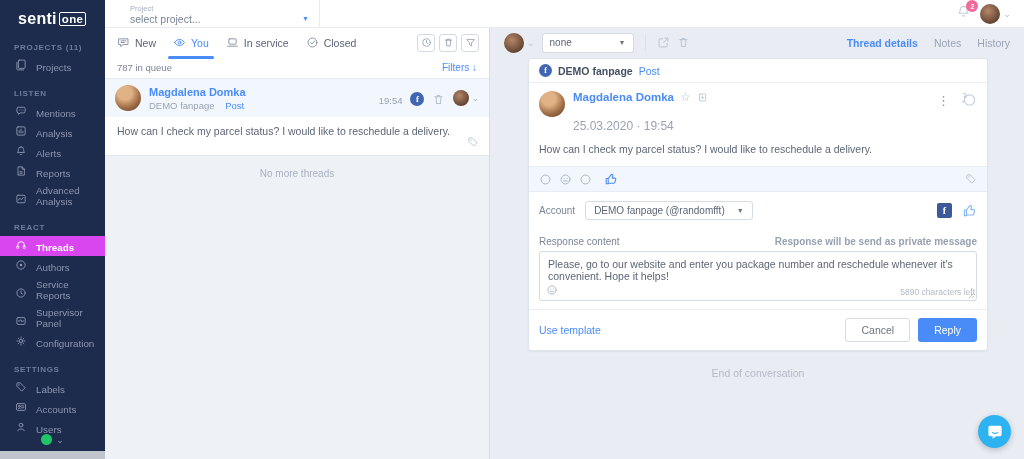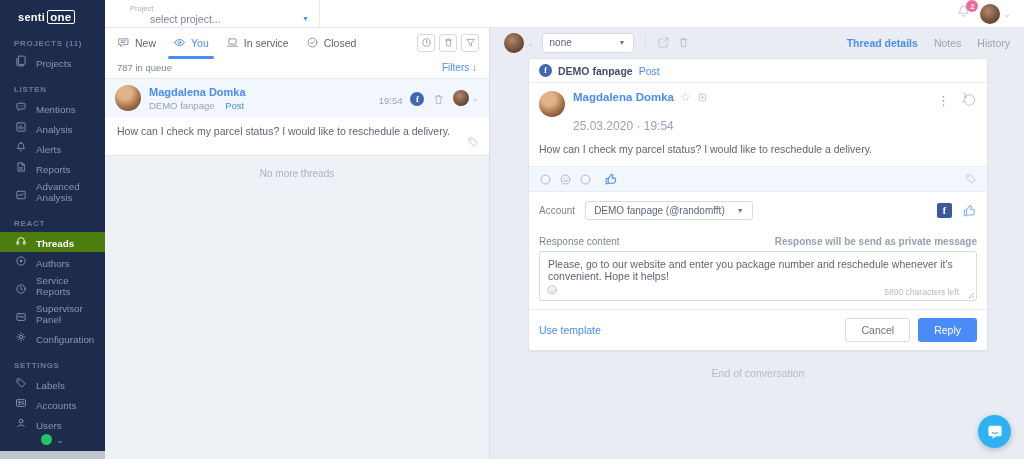--- a/index.html
+++ b/index.html
@@ -3,37 +3,37 @@
 <meta charset="utf-8">
 <style>
   * { margin:0; padding:0; box-sizing:border-box; }
   html,body { width:1024px; height:459px; overflow:hidden; }
   body { font-family:"Liberation Sans","DejaVu Sans",sans-serif; background:#ebeff4; }
   .app { position:relative; width:1024px; height:459px; display:flex; }
 
   
   .sidebar { position:relative; width:105px; flex:none; background:#1d2b4c; color:#8d97b2; }
   .logo { padding:10px 0 2px 18px; display:flex; align-items:center; gap:2px; cursor:pointer; }
-  .logo-left { color:#fff; font-size:11px; font-weight:bold; letter-spacing:.3px; }
+  .logo-left { color:#fff; font-size:16px; font-weight:bold; letter-spacing:.3px; }
   .logo-boxed { color:#fff; font-size:11.5px; font-weight:bold; border:1px solid #fff; border-radius:2px; padding:0 2px; letter-spacing:.3px; }
   .side-section-title { padding:13px 14px 4px; font-size:8px; font-weight:bold; color:#6e7ba0; letter-spacing:.7px; }
   .side-item { display:flex; align-items:flex-end; gap:9px; padding:3px 8px 3px 15px; font-size:9.8px; cursor:pointer; }
   .side-item svg { width:12px; height:12px; flex:none; }
-  .side-item.active { background:#4d7c0f; color:#fff; font-weight:bold; }
+  .side-item.active { background:#d946ef; color:#fff; font-weight:bold; }
   .presence { position:absolute; left:0; bottom:14px; width:100%; display:flex; align-items:center; justify-content:center; gap:4px; cursor:pointer; }
   .presence-dot { width:11px; height:11px; border-radius:50%; background:#1fc567; }
   .presence-caret { color:#8d97b2; font-size:9px; line-height:6px; }
   .side-scroll-strip { position:absolute; left:0; bottom:0; width:100%; height:8px; background:rgba(255,255,255,.72); }
 
   
   .main { flex:1; display:flex; flex-direction:column; min-width:0; }
   .topbar { height:28px; flex:none; background:#fff; border-bottom:1px solid #e6eaf0; display:flex; align-items:center; }
   .project-box { width:215px; height:100%; border-right:1px solid #e8ecf2; padding:3px 10px 2px 25px; display:flex; flex-direction:column; justify-content:center; cursor:pointer; }
   .project-label { font-size:7.5px; color:#a6aebd; }
-  .project-row { display:flex; align-items:center;margin-left:20px; }
+  .project-row { display:flex; align-items:center; }
   .project-value { font-size:10.5px; color:#7a8496; }
   .project-caret { margin-left:auto; color:#4a8cf7; font-size:7px; }
   .topbar-right { margin-left:auto; display:flex; align-items:center; gap:9px; padding-right:13px; }
   .bell-wrap { position:relative; cursor:pointer; color:#c6cdd9; }
   .bell-wrap svg { width:15px; height:15px; }
   .notif-badge { position:absolute; top:-4px; right:-7px; min-width:12px; height:12px; border-radius:50%; background:#f4699b; color:#fff; font-size:7px; font-weight:bold; display:flex; align-items:center; justify-content:center; }
   .avatar { border-radius:50%; flex:none; background:radial-gradient(circle at 38% 30%, #e0b286 0 28%, #a06c44 62%, #533a29 100%); }
   .avatar.dark { background:radial-gradient(circle at 40% 35%, #b4876a, #6b4a36 65%, #37261b); }
   .mini-caret { color:#b9c1ce; font-size:9px; line-height:6px; }
 
@@ -111,21 +111,21 @@
   .fb-square { width:15px; height:15px; border-radius:2px; background:#3c5a99; color:#fff; font-size:10px; font-weight:bold; display:flex; align-items:center; justify-content:center; font-family:"Liberation Serif",serif; cursor:pointer; }
   .thumb-ic.light { color:#84b7ef; margin-left:0; }
   .thumb-ic.light svg { width:15px; height:15px; }
   .response-head { display:flex; justify-content:space-between; padding:7px 10px 4px; font-size:10px; }
   .response-label { color:#7b8496; }
   .response-hint { color:#98a1b0; font-weight:bold; }
   .response-box { position:relative; margin:0 10px; border:1px solid #d6dbe3; border-radius:3px; height:50px; background:#fff; }
   .response-box textarea { width:100%; height:34px; border:none; outline:none; resize:none; background:transparent; padding:6px 8px 0; font-size:10.5px; color:#5d6575; font-family:"Liberation Sans","DejaVu Sans",sans-serif; }
   .emoji-btn { position:absolute; left:6px; bottom:4px; color:#a9b4c4; cursor:pointer; display:flex; }
   .emoji-btn svg { width:12px; height:12px; }
-  .chars-left { position:absolute; right:17px; bottom:3px; font-size:8.5px; color:#b3bac7; }
+  .chars-left { position:absolute; right:1px; bottom:3px; font-size:8.5px; color:#b3bac7; }
   .resize-handle { position:absolute; right:1px; bottom:1px; color:#b3bac7; cursor:nwse-resize; display:flex; }
   .resize-handle svg { width:7px; height:7px; }
   .card-footer { display:flex; align-items:center; margin-top:8px; border-top:1px solid #eaeef4; padding:8px 10px; }
   .use-template { color:#4a8cf7; font-size:10.5px; cursor:pointer; }
   .footer-btns { margin-left:auto; display:flex; gap:8px; }
   .btn { font-size:10.5px; border-radius:3px; padding:5px 15px; cursor:pointer; border:1px solid transparent; font-family:inherit; }
   .btn.cancel { background:#fff; border-color:#d6dbe3; color:#6b7480; }
   .btn.reply { background:#4a8cf7; color:#fff; }
   .end-label { width:460px; margin-left:38px; text-align:center; margin-top:16px; font-size:10.5px; color:#b3bac7; }
 

